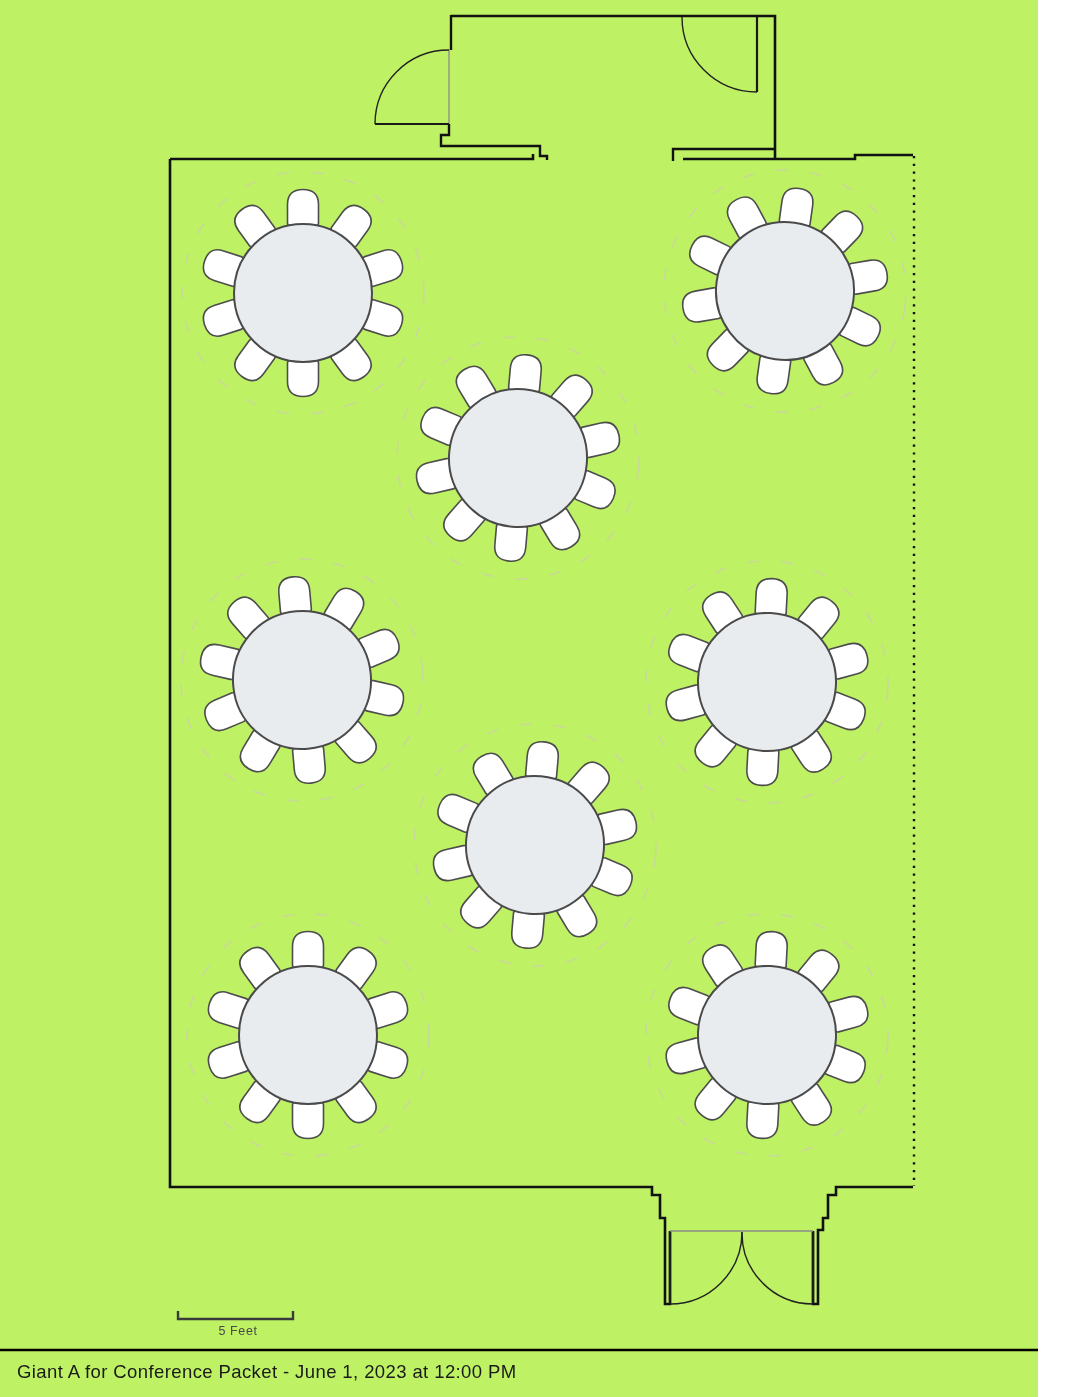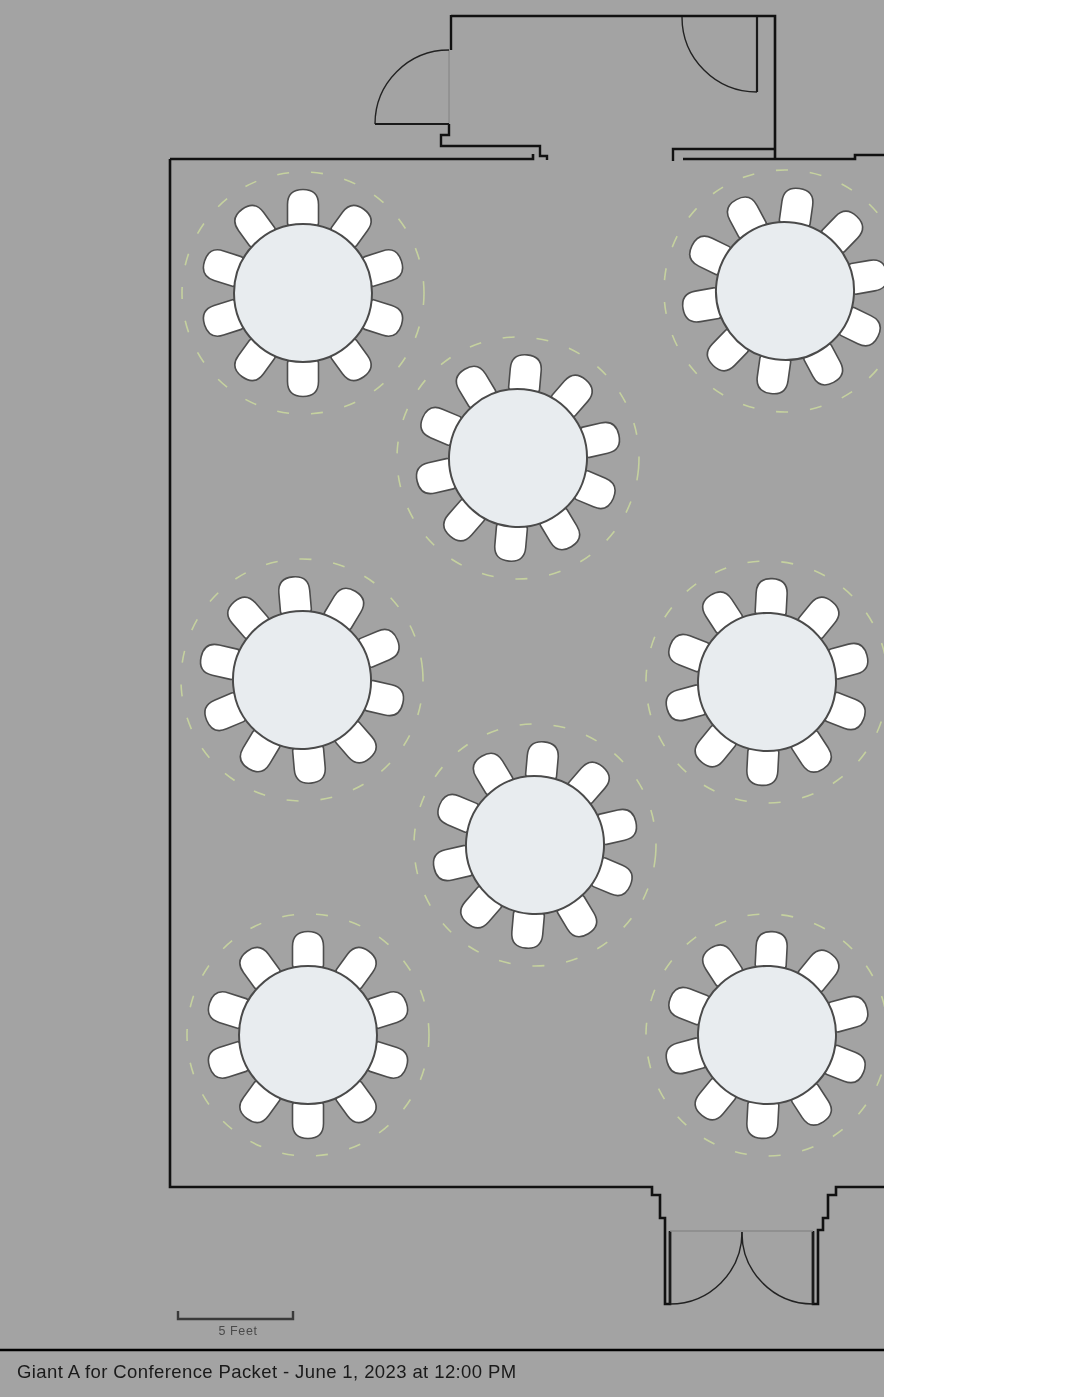--- a/index.html
+++ b/index.html
@@ -1,19 +1,19 @@
 <!DOCTYPE html>
 <html><head>
 <meta charset="utf-8">
 <style>
   html,body{margin:0;padding:0;background:#ffffff;}
   .page{
     position:relative;
-    width:884px;height:1397px;
-    background:#a3a3a3;
+    width:1038px;height:1397px;
+    background:#bef264;
     font-family:"Liberation Sans", sans-serif;
     overflow:hidden;
   }
   svg{display:block;}
   .scale-label{
     font-family:"Liberation Sans", sans-serif;
     font-size:12.5px;
     letter-spacing:0.6px;
     fill:#4a4a4a;
   }

